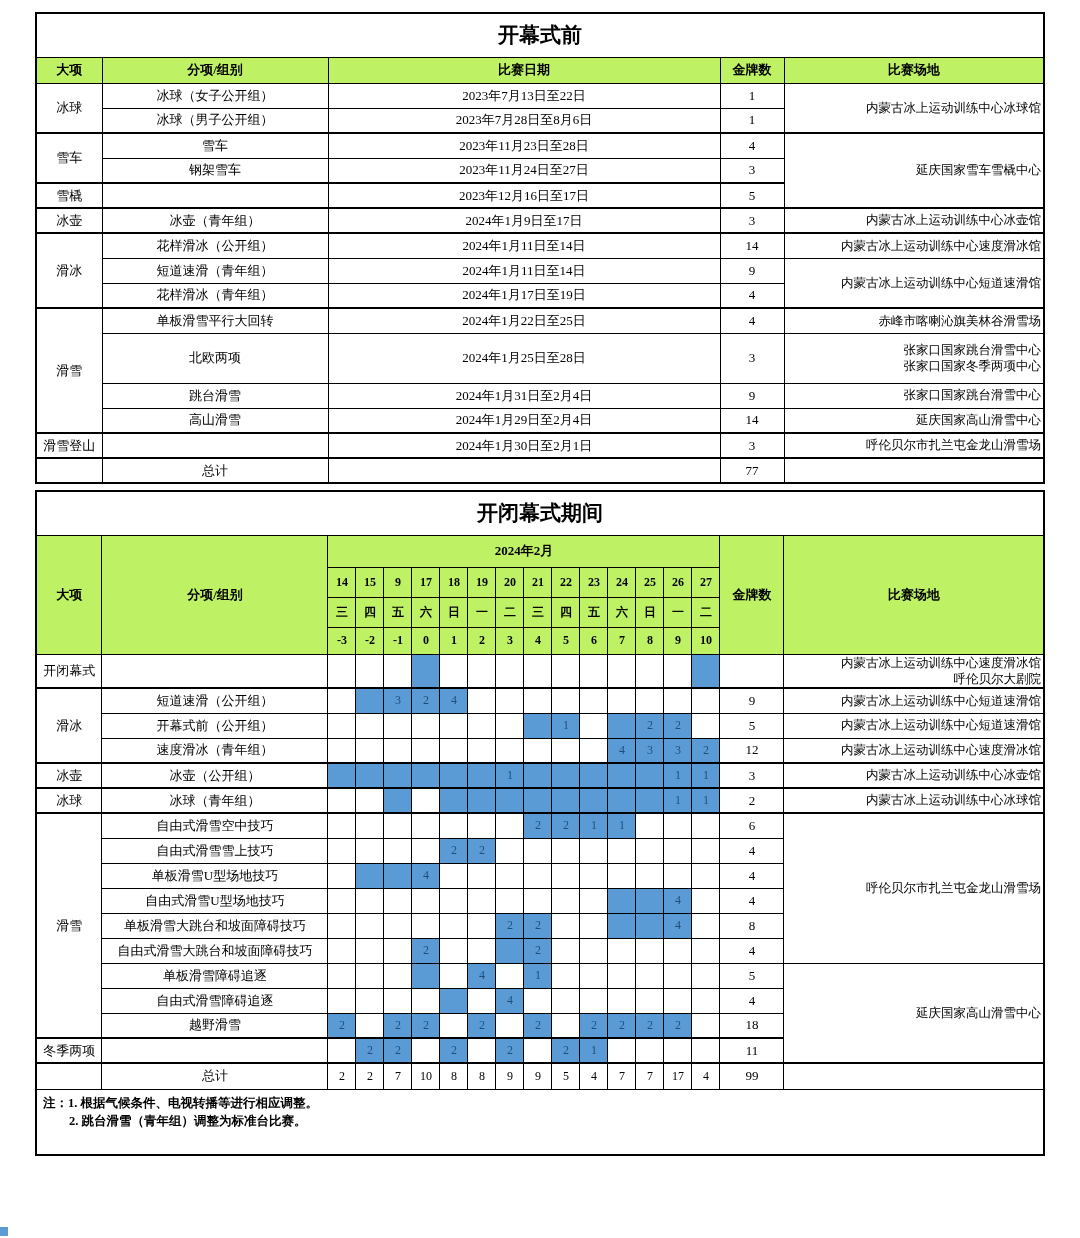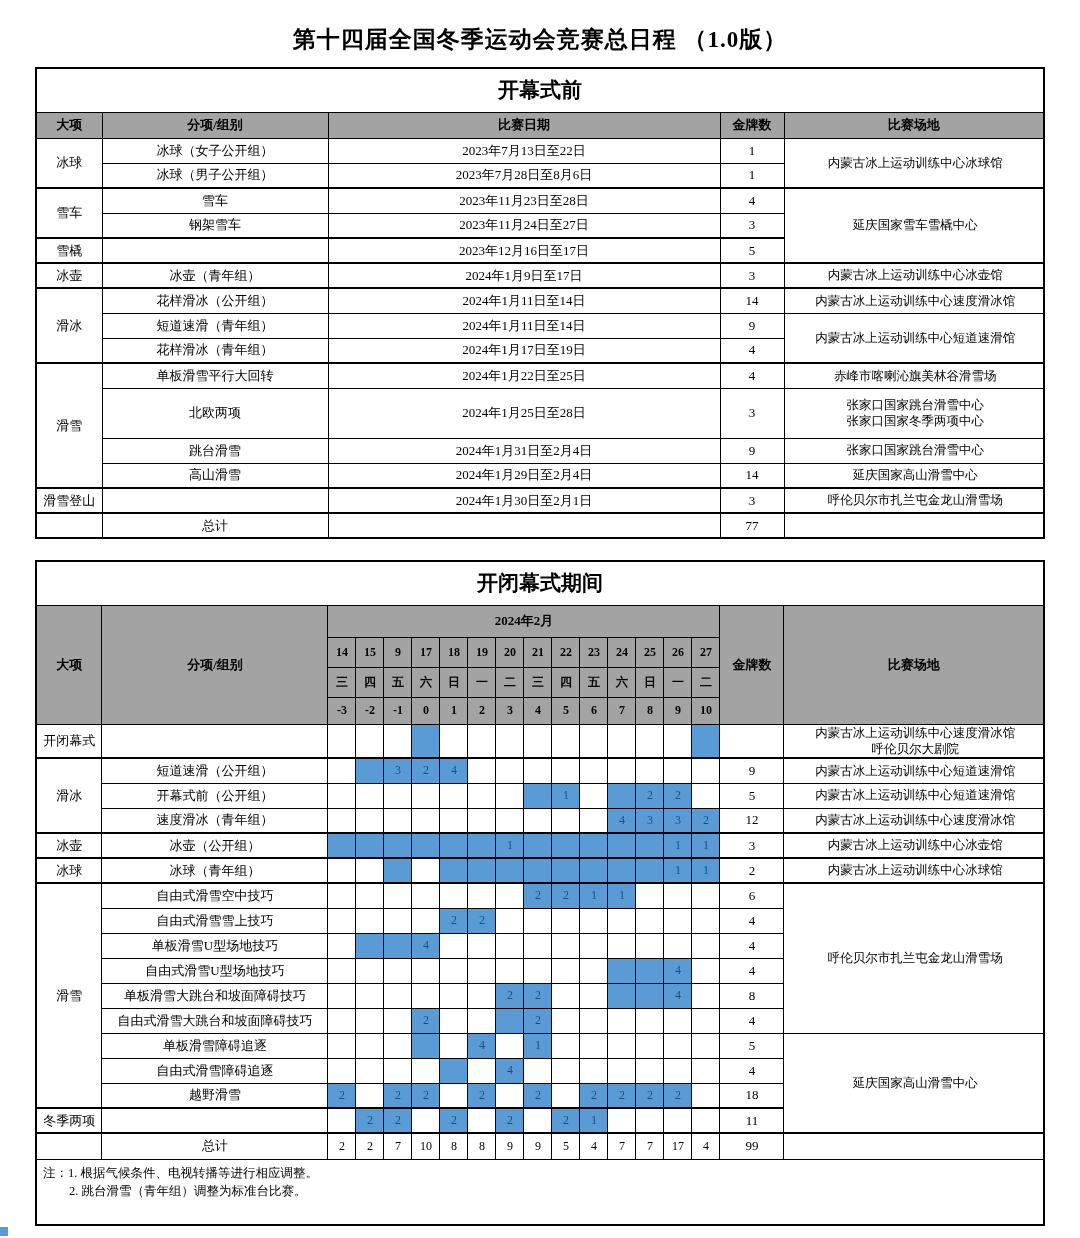--- a/index.html
+++ b/index.html
@@ -3,40 +3,39 @@
 <meta charset="utf-8">
 <style>
   html,body{margin:0;padding:0;}
   body{background:#fff;}
   .page{position:relative;width:1080px;height:1238px;background:#fff;overflow:hidden;
         font-family:"Liberation Serif","DejaVu Serif",serif;color:#000;}
   .page-title{margin:0;padding-top:24px;text-align:center;font-size:23px;font-weight:bold;letter-spacing:1px;}
   table{border-collapse:collapse;table-layout:fixed;margin:12px auto 0 auto;width:1008px;border:2px solid #000;}
   td{border:1px solid #000;text-align:center;vertical-align:middle;font-size:13px;padding:0 2px;overflow:hidden;}
   .sec-title{font-size:21px;font-weight:bold;background:#fff;}
-  .hdr{background:#a3a3a3;font-weight:bold;font-size:13px;}
-  .venue{text-align:center;padding-left:5px;font-size:12.5px;line-height:1.3;}
+  .hdr{background:#bef264;font-weight:bold;font-size:13px;}
+  .venue{text-align:right;padding-left:5px;font-size:12.5px;line-height:1.3;}
   .bold{font-weight:normal;}
   .daycell{font-size:12px;}
   .blue{background:#5b9bd5;color:#1f4e79;}
   .thick-top td{border-top:2px solid #000;}
   .row-title{height:44px;} .row-head{height:26px;} .row-data{height:25px;}
   .row-tall{height:50px;margin-top:36px;} .row-cere{height:26px;padding-left:12px;}
   .row-month{height:32px;} .row-date{height:30px;} .row-wd{height:30px;} .row-dn{height:27px;}
   .row-total{height:26px;} 
-  .notes{height:56px;text-align:left;vertical-align:top;font-size:12.5px;padding:4px 6px;line-height:1.5;}
+  .notes{height:56px;text-align:left;vertical-align:top;font-size:12.5px;padding:4px 6px;line-height:1.5;font-weight:bold;}
   .notes div:nth-child(2){padding-left:26px;}
   .corner-mark{position:absolute;left:0;bottom:2px;width:8px;height:9px;background:#5b9bd5;}
 </style>
 </head>
 <body>
 
 <div class="page">
 
-  <h1 class="page-title">第十四届全国冬季运动会竞赛总日程 （1.0版）</h1>
 
   <table>
     <colgroup>
       <col style="width:66px">
         <col style="width:226px">
         <col style="width:392px">
         <col style="width:64px">
         <col style="width:260px">
     </colgroup>
     <tbody>
@@ -143,21 +142,21 @@
         <tr class="row-data thick-top">
           <td class="bold" rowspan="1"></td>
           <td class="bold">总计</td>
           <td></td>
           <td class="bold">77</td>
           <td class="venue" rowspan="1"></td>
         </tr>
       </tbody>
   </table>
 
-  <table style="margin-top:21px;">
+  <table style="margin-top:6px;">
     <colgroup>
       <col style="width:66px">
         <col style="width:226px">
       <col span="14" style="width:28px">
       <col style="width:64px">
         <col style="width:260px">
     </colgroup>
     <tbody>
       <tr class="row-title">
         <td colspan="18" class="sec-title">开闭幕式期间</td>

